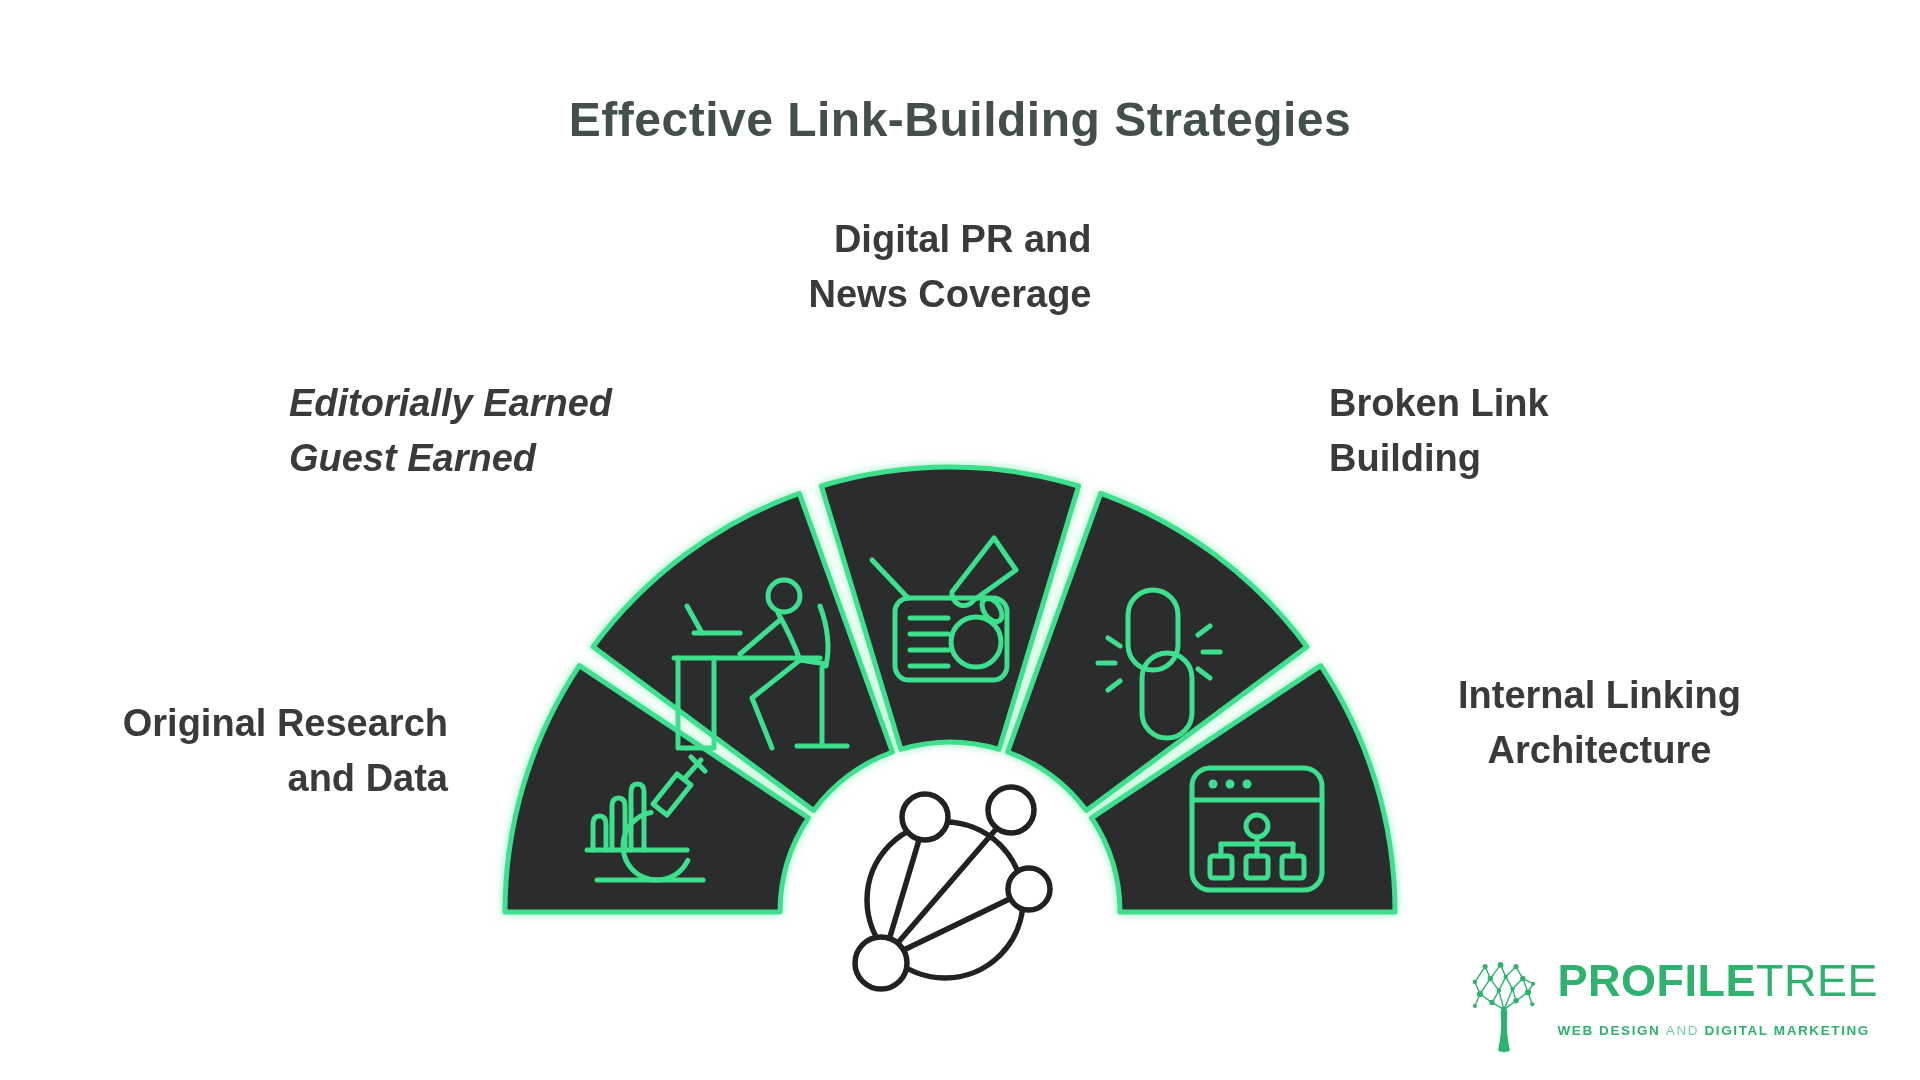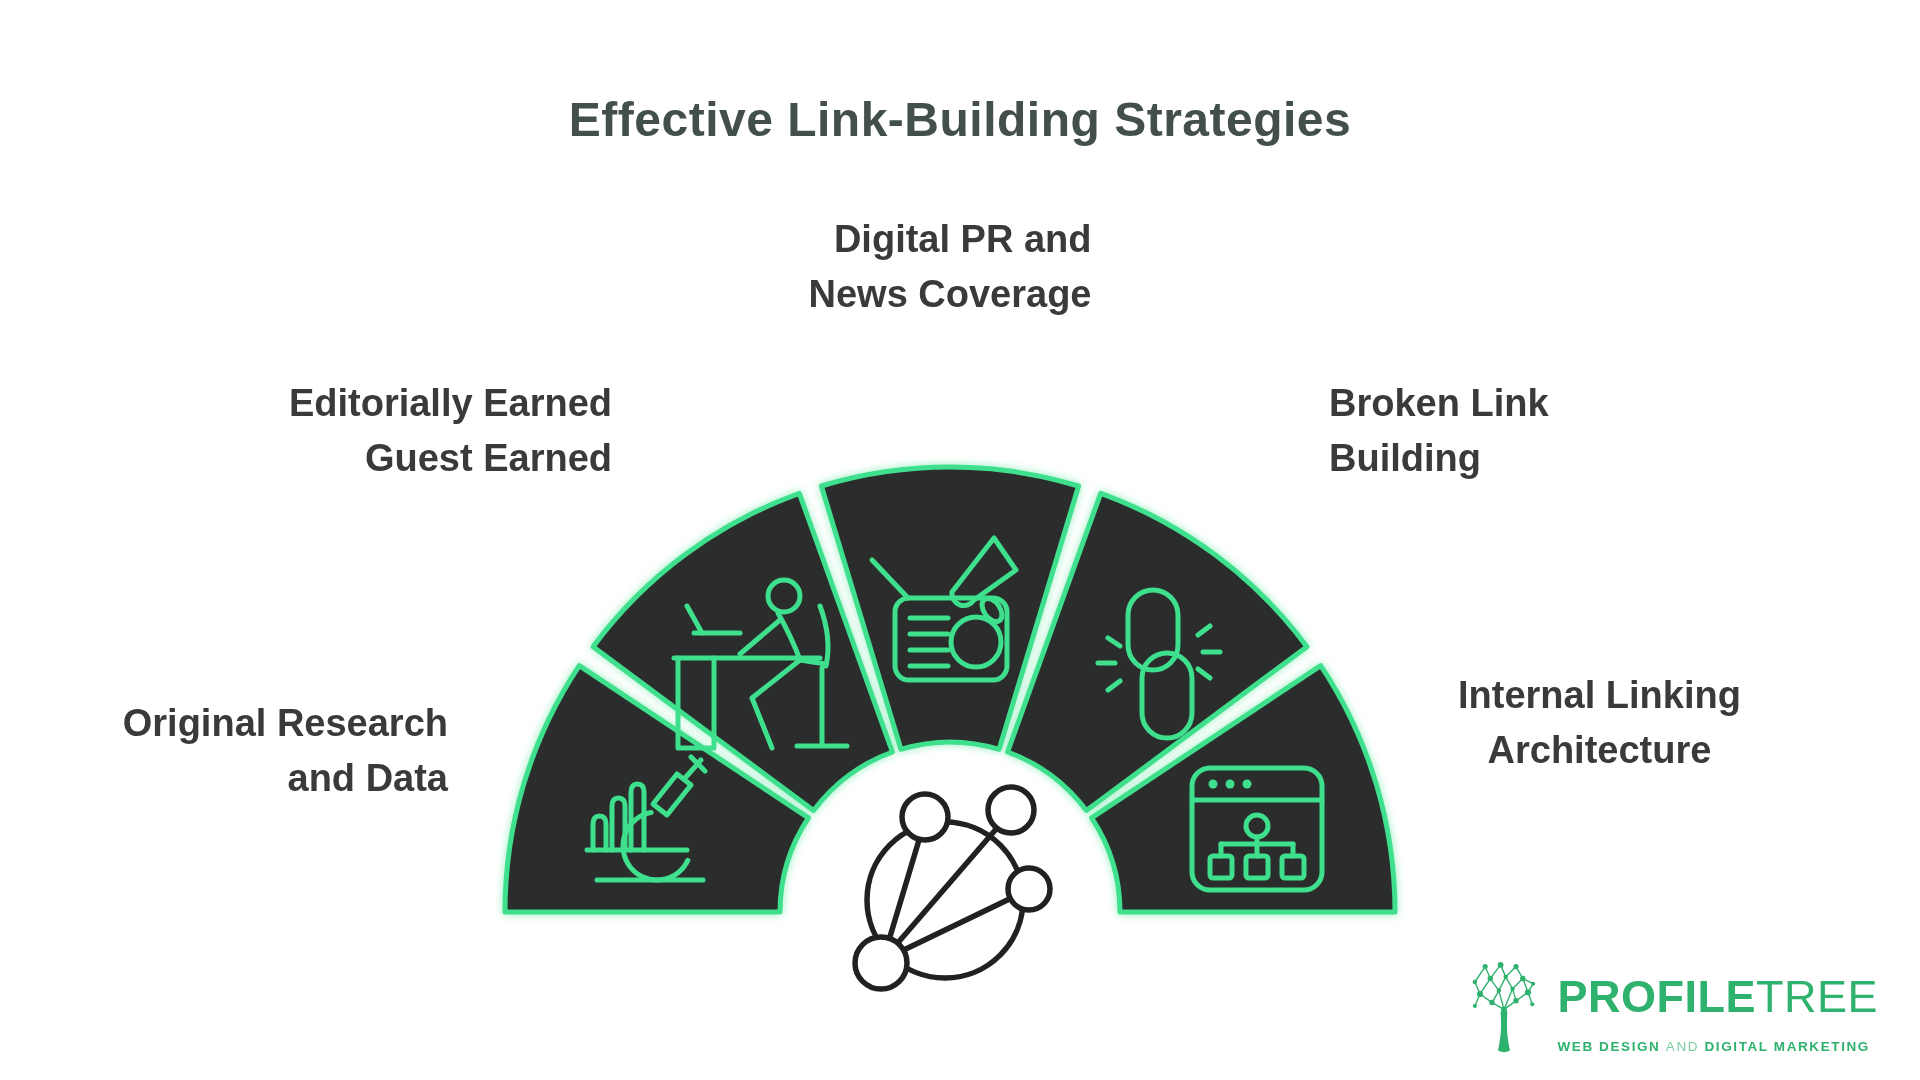--- a/index.html
+++ b/index.html
@@ -9,34 +9,34 @@
   }
   .title{
     position:absolute;top:92px;left:0;width:1920px;text-align:center;
     font-size:48px;font-weight:700;color:#43504a;letter-spacing:0.5px;
   }
   .seg-label{
     position:absolute;font-size:38px;font-weight:700;color:#3a3a3a;line-height:1.46;
     white-space:nowrap;
   }
   .lbl-digital-pr{top:212px;left:950px;transform:translateX(-50%);text-align:right;}
-  .lbl-editorial{top:376px;right:1308px;text-align:right;}
+  .lbl-editorial{top:376px;right:1308px;font-style:italic;}
   .lbl-broken{top:376px;left:1290px;text-align:left;margin-left:39px;}
   .lbl-research{top:696px;right:1472px;text-align:right;}
   .lbl-internal{top:668px;left:1458px;text-align:center;}
   .fan-svg{position:absolute;left:0;top:0;}
   .fan-seg{
     fill:#2b2d2c;stroke:#3fe08d;stroke-width:5;stroke-linejoin:round;
     filter:drop-shadow(0 0 4px rgba(63,224,141,0.55));
   }
   .icon-stroke{fill:none;stroke:#3fe08d;stroke-width:5;stroke-linecap:round;stroke-linejoin:round;}
   .icon-fill{fill:#3fe08d;stroke:none;}
   .net-stroke{fill:none;stroke:#212121;stroke-width:5.5;stroke-linecap:round;}
   .net-node{fill:#ffffff;stroke:#212121;stroke-width:5.5;}
-  .logo{position:absolute;right:42px;bottom:26px;display:flex;align-items:flex-end;}
+  .logo{position:absolute;right:42px;bottom:26px;display:flex;align-items:flex-start;}
   .logo-tree{margin-right:12px;}
   .logo-text-col{display:flex;flex-direction:column;}
   .logo-wordmark{font-size:45px;line-height:1;color:#2eb26e;letter-spacing:0.5px;}
   .logo-wordmark .bold{font-weight:800;}
   .logo-wordmark .light{font-weight:300;}
   .logo-tagline{font-size:13.5px;margin-top:20px;color:#2eb26e;font-weight:700;letter-spacing:1.6px;}
   .logo-tagline .and{font-weight:400;opacity:0.65;}
 </style>
 </head>
 <body>

